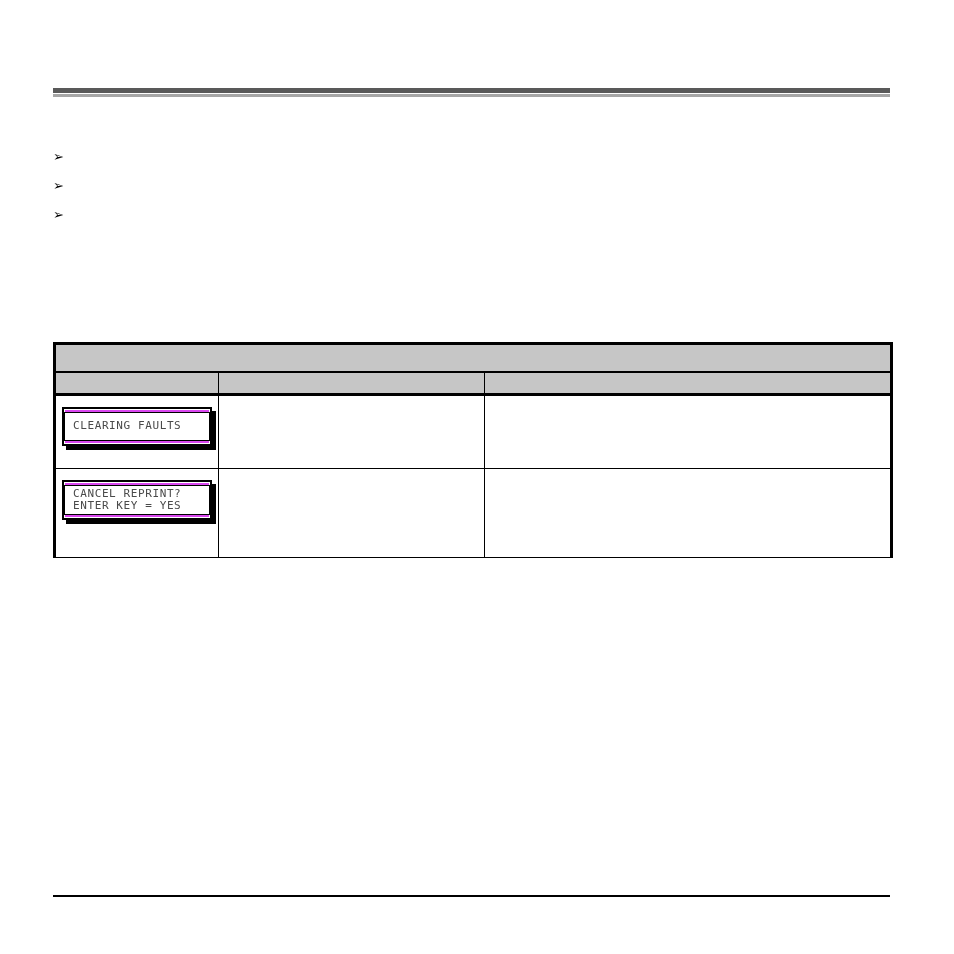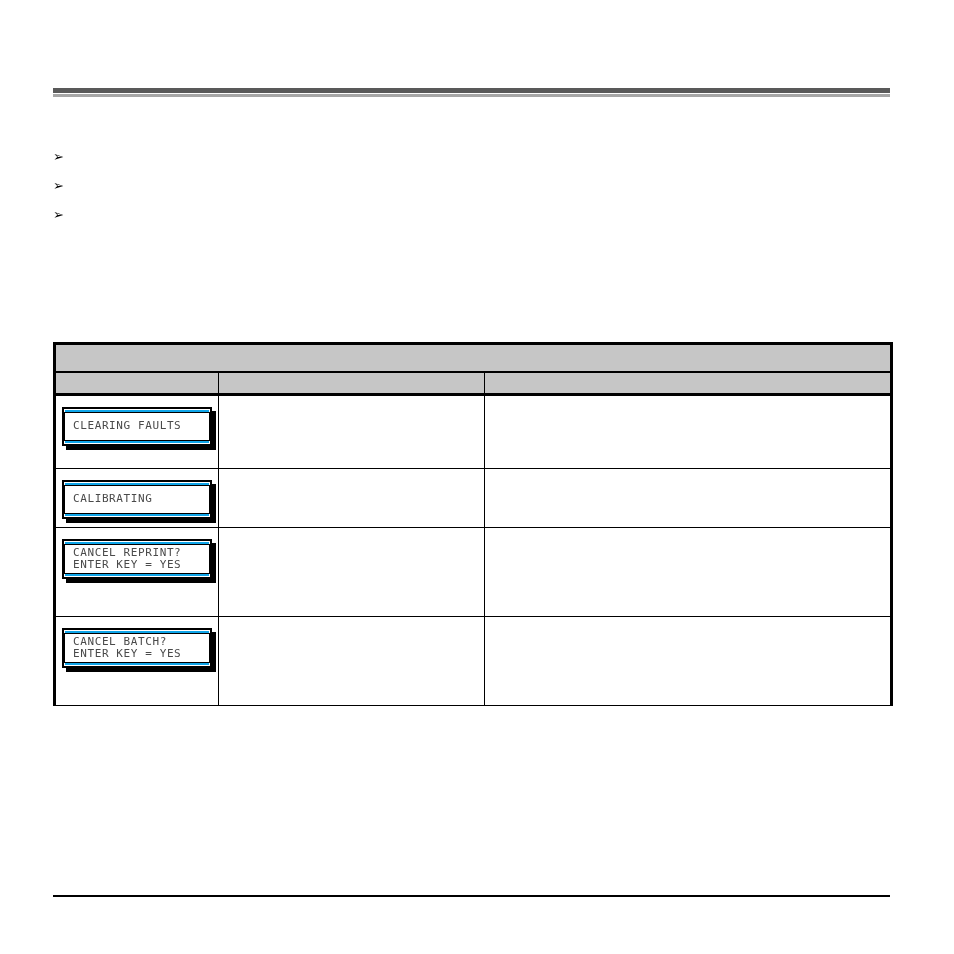--- a/index.html
+++ b/index.html
@@ -119,21 +119,21 @@
 
   
   .lcd-wrap {
     position: relative;
     margin: 11px 0 0 6px;
     width: 150px;
   }
   .lcd {
     position: relative;
     z-index: 2;
-    background: #0ea5e9;
+    background: #d946ef;
     border: 2px solid #000000;
     box-shadow: 0 0 0 1px #ffffff inset;
     padding: 3px 0 3px 0;
   }
   .lcd-inner {
     border: 1px solid #000000;
     margin: 0;
     padding: 2px 0 3px 0;
     background: #ffffff;
   }
@@ -233,38 +233,20 @@
           </div>
         </td>
         <td>
           <div class="cell-body"></div>
         </td>
         <td class="outer-right">
           <div class="cell-body"></div>
         </td>
       </tr>
 
-      <tr class="row-r2">
-        <td class="outer-left">
-          <div class="lcd-wrap lcd-1line">
-            <div class="lcd-shadow"></div>
-            <div class="lcd">
-              <div class="lcd-inner">
-                <div class="lcd-line">CALIBRATING</div>
-              </div>
-            </div>
-          </div>
-        </td>
-        <td>
-          <div class="cell-body"></div>
-        </td>
-        <td class="outer-right">
-          <div class="cell-body"></div>
-        </td>
-      </tr>
 
       <tr class="row-r3">
         <td class="outer-left">
           <div class="lcd-wrap lcd-2line">
             <div class="lcd-shadow"></div>
             <div class="lcd">
               <div class="lcd-inner">
                 <div class="lcd-line">CANCEL REPRINT?</div>
                 <div class="lcd-line">ENTER KEY = YES</div>
               </div>
@@ -272,39 +254,20 @@
           </div>
         </td>
         <td>
           <div class="cell-body"></div>
         </td>
         <td class="outer-right">
           <div class="cell-body"></div>
         </td>
       </tr>
 
-      <tr class="row-r4">
-        <td class="outer-left">
-          <div class="lcd-wrap lcd-2line">
-            <div class="lcd-shadow"></div>
-            <div class="lcd">
-              <div class="lcd-inner">
-                <div class="lcd-line">CANCEL BATCH?</div>
-                <div class="lcd-line">ENTER KEY = YES</div>
-              </div>
-            </div>
-          </div>
-        </td>
-        <td>
-          <div class="cell-body"></div>
-        </td>
-        <td class="outer-right">
-          <div class="cell-body"></div>
-        </td>
-      </tr>
 
 
     </tbody>
   </table>
 
   <div class="footer-rule"></div>
 
 </div>
 
 </body></html>

